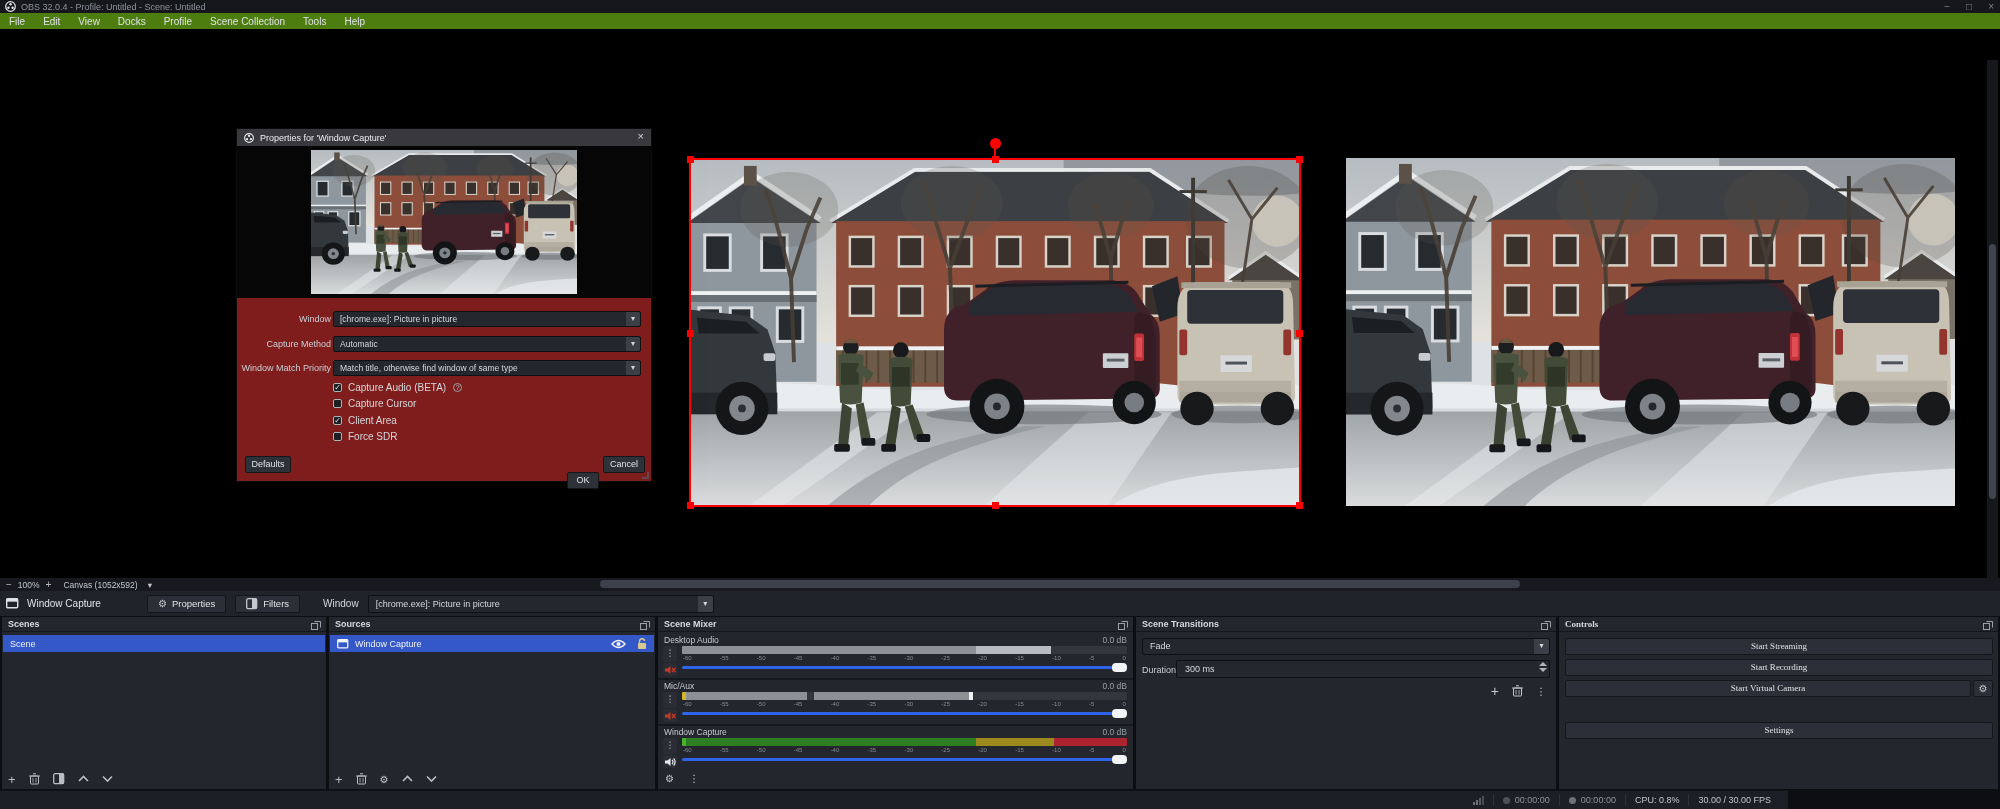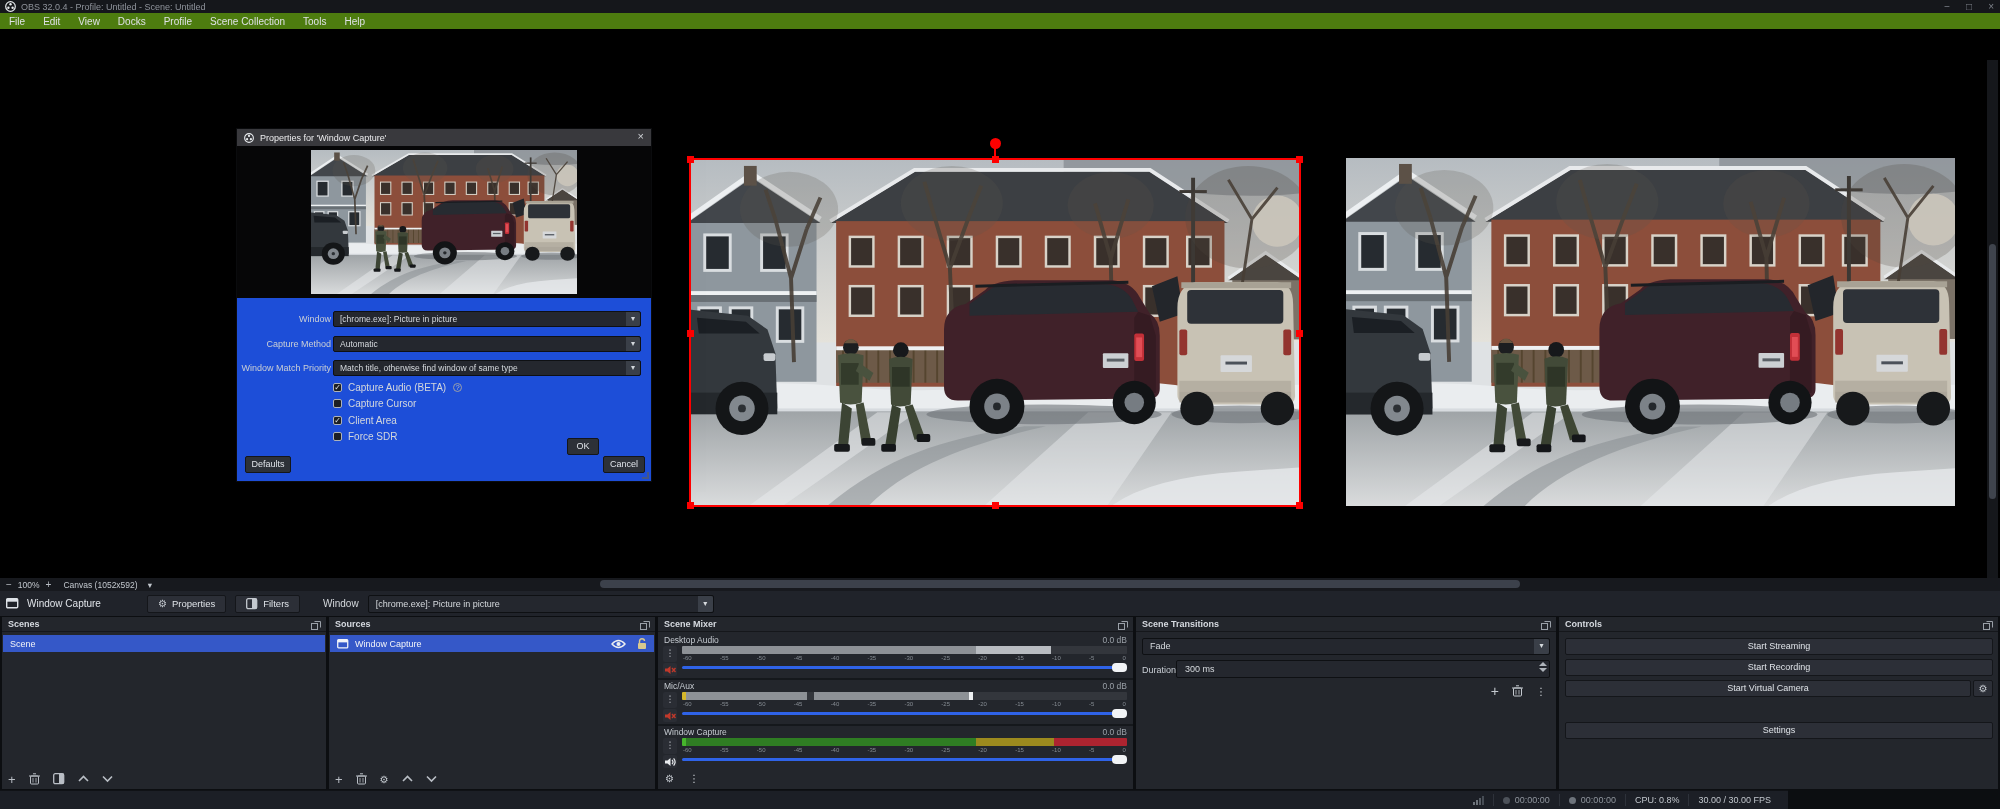--- a/index.html
+++ b/index.html
@@ -26,21 +26,21 @@
   .previewA { left:689px; top:129px; width:612px; height:349px; border:2px solid #ff0000; }
   .previewB { left:1346px; top:129px; width:609px; height:348px; }
   .handle { position:absolute; width:7px; height:7px; background:#ff0000; }
   .rot-stem { position:absolute; left:50%; top:-14px; width:2px; height:14px; margin-left:-1px; background:#ff0000; }
   .rot-dot { position:absolute; left:50%; top:-22px; width:11px; height:11px; margin-left:-5px; border-radius:50%; background:#ff0000; }
 
   .vscroll { position:absolute; left:1987px; top:31px; width:11px; height:546px; background:#15171b; }
   .vscroll .thumb { position:absolute; left:2px; top:184px; width:7px; height:255px; background:#3f444d; border-radius:4px; }
 
   
-  .dialog { position:absolute; left:236px; top:128px; width:416px; height:354px; background:#1d4ed8;
+  .dialog { position:absolute; left:236px; top:128px; width:416px; height:354px; background:#7f1d1d;
             box-shadow:0 10px 36px rgba(0,0,0,.65); border:1px solid #0a0b0d; }
   .dlg-titlebar { position:absolute; left:0; top:0; right:0; height:17px; background:#39393d;
                   display:flex; align-items:center; padding:0 7px; }
   .dlg-titlebar .t { font-size:9px; color:#ececee; margin-left:6px; }
   .dlg-close { position:absolute; right:7px; top:1px; color:#cfd2d6; font-size:11px; }
   .dlg-preview { position:absolute; left:0; top:17px; right:0; height:152px; background:#060607;
                  display:flex; justify-content:center; align-items:center; }
   .dlg-preview svg { width:266px; height:144px; display:block; }
   .frow-label { position:absolute; left:2px; width:92px; text-align:right; color:#c9ced5; font-size:9px; }
   .frow-input { position:absolute; left:96px; width:308px; height:16px; background:#24272e;
@@ -79,21 +79,21 @@
 
   
   .panel { position:absolute; top:617px; height:172px; background:#23262c; }
   .phead { position:relative; height:15px; border-bottom:1px solid #15171b; padding:2px 6px;
            font-weight:bold; font-size:9px; color:#d6dae0; }
   .popout { position:absolute; right:5px; top:3px; }
   .p-scenes { left:2px; width:324px; }
   .p-sources { left:329px; width:326px; }
   .p-mixer { left:658px; width:475px; }
   .p-trans { left:1136px; width:420px; }
-  .p-controls { left:1559px; width:439px; }
+  .p-controls { left:1559px; width:439px;font-family:Liberation Serif, serif; }
   .listitem { position:absolute; left:1px; right:1px; top:18px; height:17px; background:#3558c8;
               color:#f2f4f8; font-size:9px; display:flex; align-items:center; padding:0 7px; gap:6px; }
   .ptoolbar { position:absolute; left:6px; bottom:4px; display:flex; align-items:center; gap:13px;
               color:#b9bec5; }
   .ptoolbar .plus { font-size:13px; line-height:11px; }
 
   
   .mx-ch { position:absolute; left:0; right:0; height:44px; }
   .mx-sep { position:absolute; left:0; right:0; height:2px; background:#15181c; }
   .mx-name { position:absolute; left:6px; top:1px; font-size:8.5px; color:#c6cbd1; }
@@ -446,21 +446,21 @@
     <div class="cbrow" style="top:285px">
       <span class="cb-box checked"></span>
       <span class="cb-label">Client Area</span>
     </div>
     <div class="cbrow" style="top:301px">
       <span class="cb-box"></span>
       <span class="cb-label">Force SDR</span>
     </div>
 
     <div class="dlg-btn" style="left:8px;top:327px;width:46px">Defaults</div>
-    <div class="dlg-btn" style="right:52px;top:309px;width:32px">OK</div>
+    <div class="dlg-btn" style="right:52px;top:343px;width:32px">OK</div>
     <div class="dlg-btn" style="right:6px;top:327px;width:42px">Cancel</div>
     <div class="dlg-grip"></div>
   </div>
 
   <div class="ctb1">
     <span class="zbtn">−</span>
     <span>100%</span>
     <span class="zbtn">+</span>
     <span class="chip">
       <span>Canvas (1052x592)</span>

